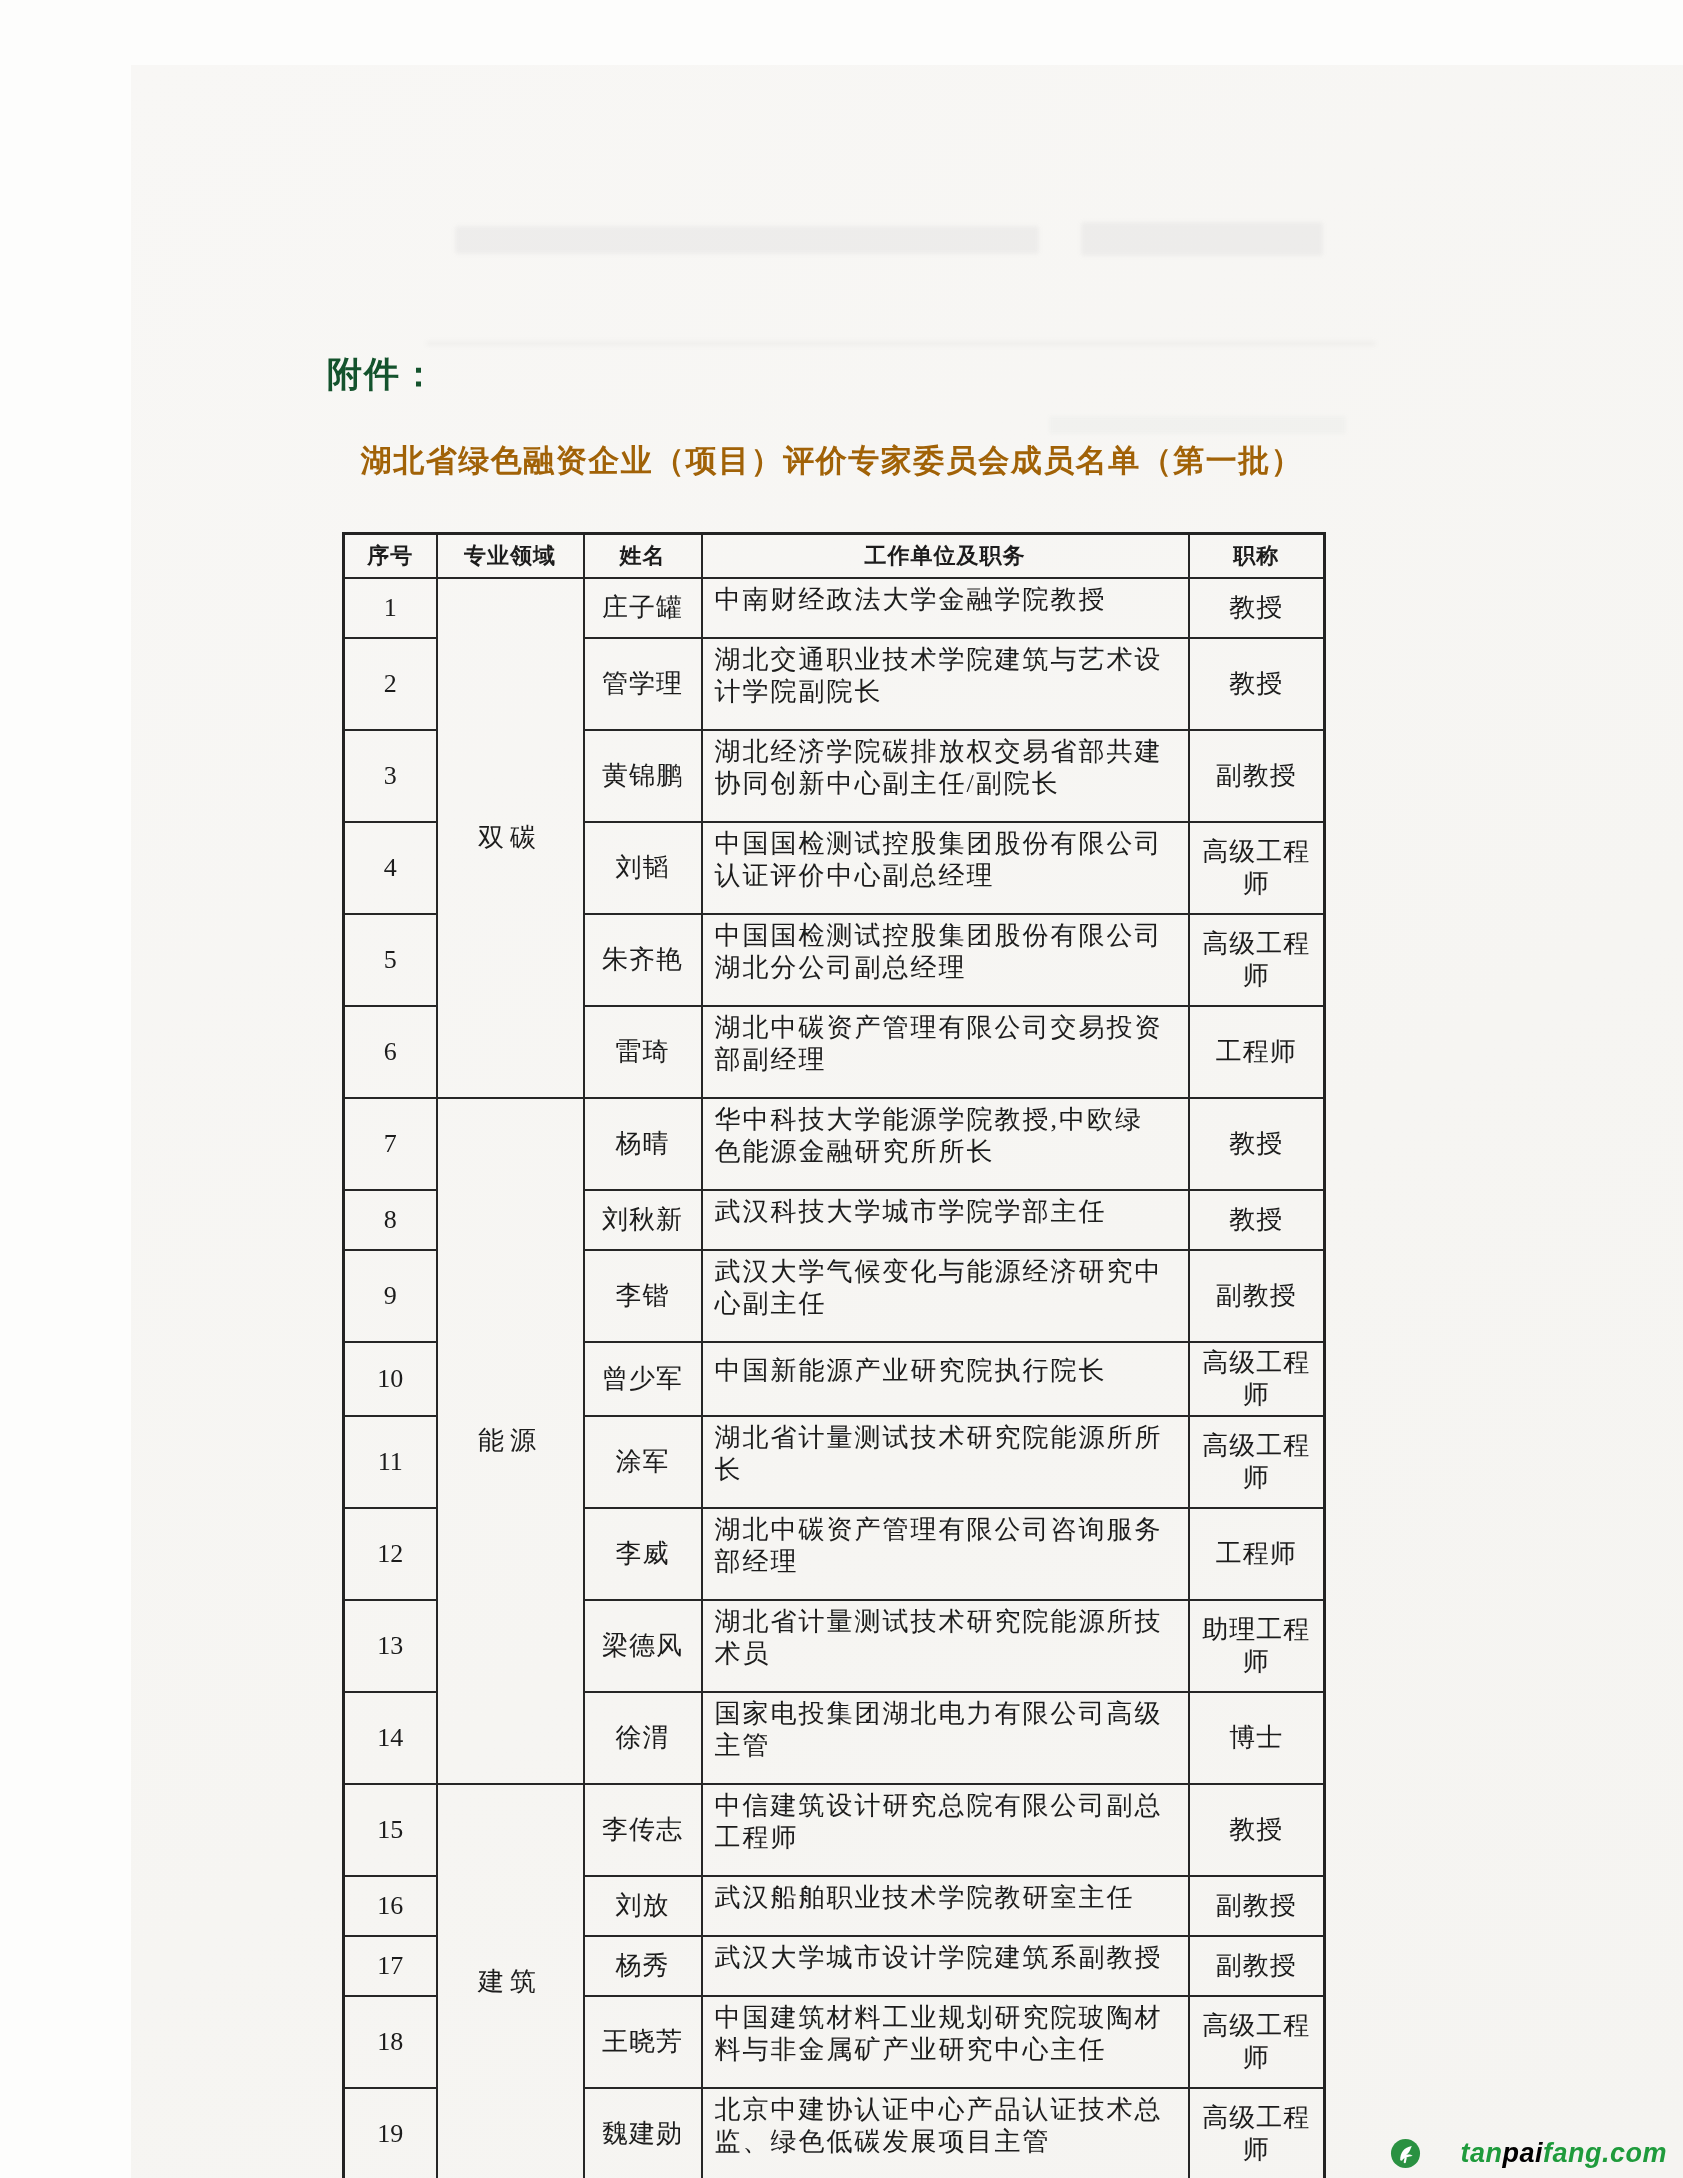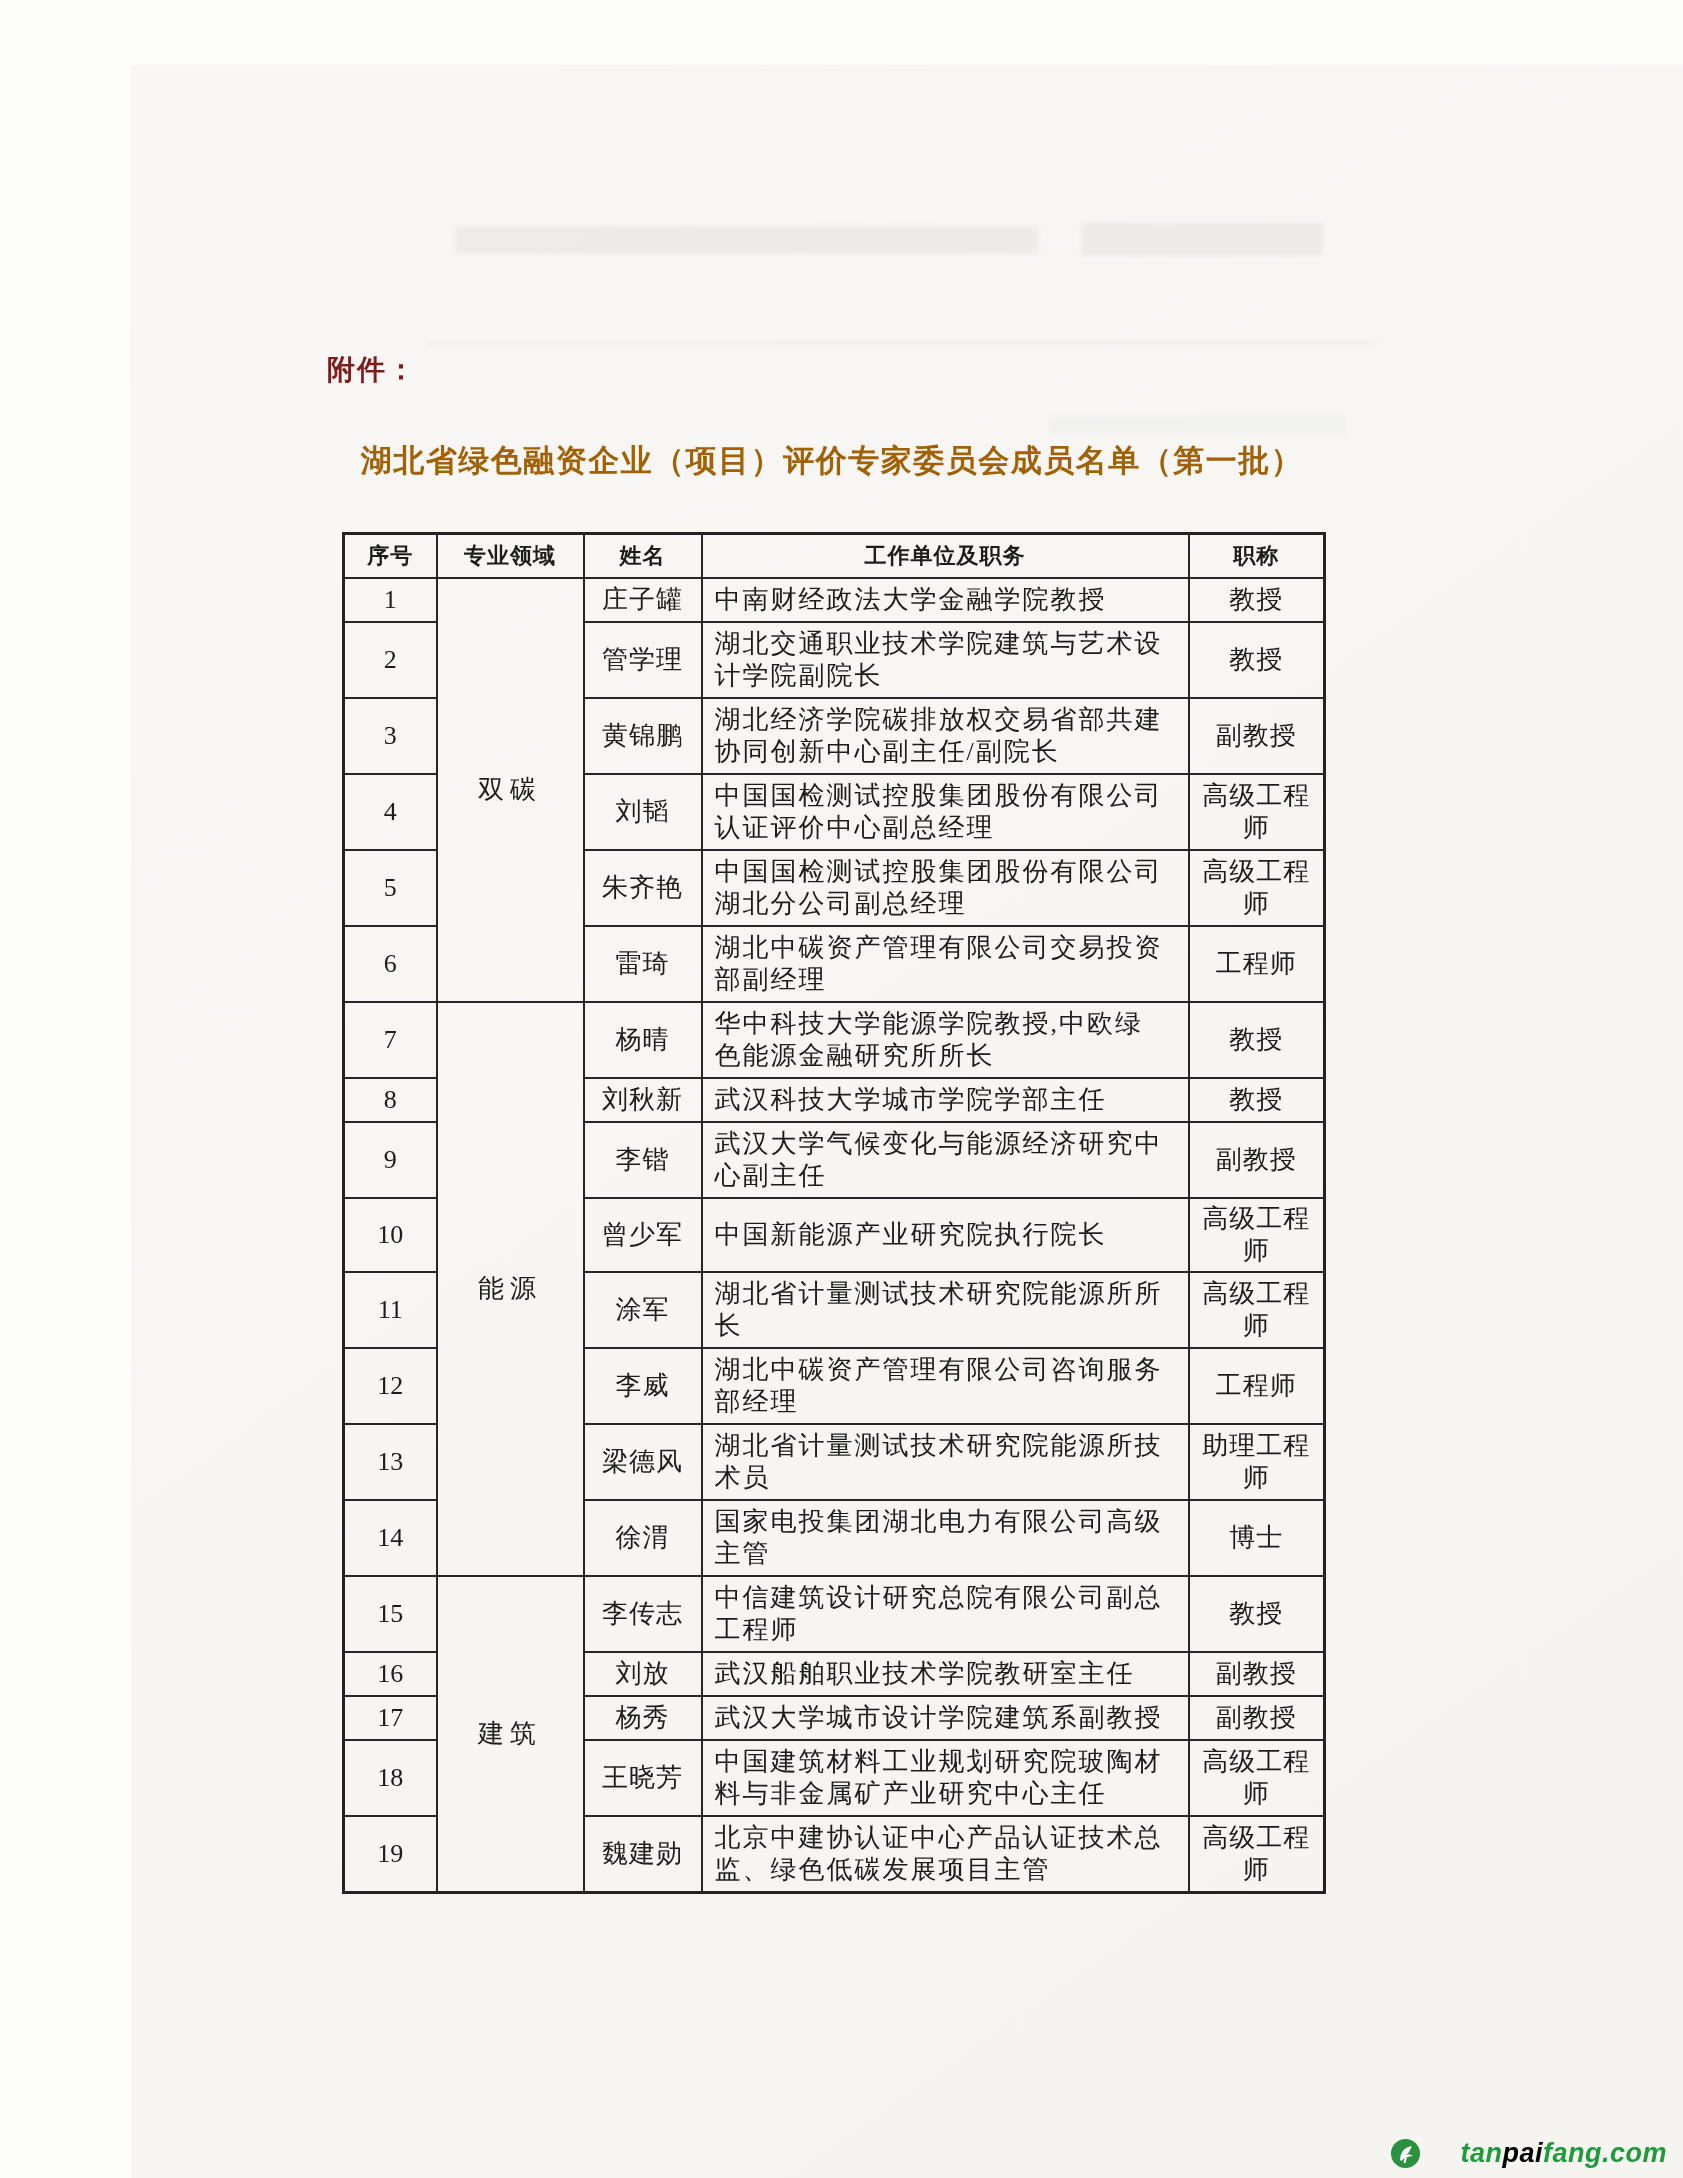--- a/index.html
+++ b/index.html
@@ -24,24 +24,24 @@
     border-radius: 3px;
   }
   .bleed-a { left: 455px; top: 226px; width: 584px; height: 28px; }
   .bleed-b { left: 1081px; top: 222px; width: 242px; height: 34px; }
   .bleed-c { left: 426px; top: 341px; width: 950px; height: 5px; background: rgba(110,115,125,0.05); }
   .bleed-d { left: 1049px; top: 416px; width: 297px; height: 18px; background: rgba(110,115,125,0.04); }
 
   .attachment {
     position: absolute;
     left: 327px; top: 351px;
-    font-size: 28px;
+    font-size: 35px;
     font-weight: bold;
     letter-spacing: 2px;
-    color: #7f1d1d;
+    color: #14532d;
   }
   .doc-title {
     position: absolute;
     left: 337px; top: 440px;
     width: 990px;
     text-align: center;
     font-size: 31px;
     font-weight: bold;
     letter-spacing: 1.5px;
     color: #a16207;
@@ -70,21 +70,21 @@
   .doc-table td {
     font-size: 26px;
     line-height: 32px;
     padding: 4px 6px;
   }
   td.cell-no    { text-align: center; }
   td.cell-field { text-align: center; letter-spacing: 6px; }
   td.cell-name  { text-align: center; letter-spacing: 1px; }
   td.cell-unit  {
     text-align: left;
-    padding: 5px 18px 5px 12px;
+    padding: 5px 18px 21px 12px;
     letter-spacing: 2px;
     word-break: break-all;
   }
   td.cell-title { text-align: center; letter-spacing: 1px; margin-left: 16px; }
 
   .watermark {
     position: absolute;
     right: 16px; bottom: 9px;
     display: flex;
     align-items: center;

